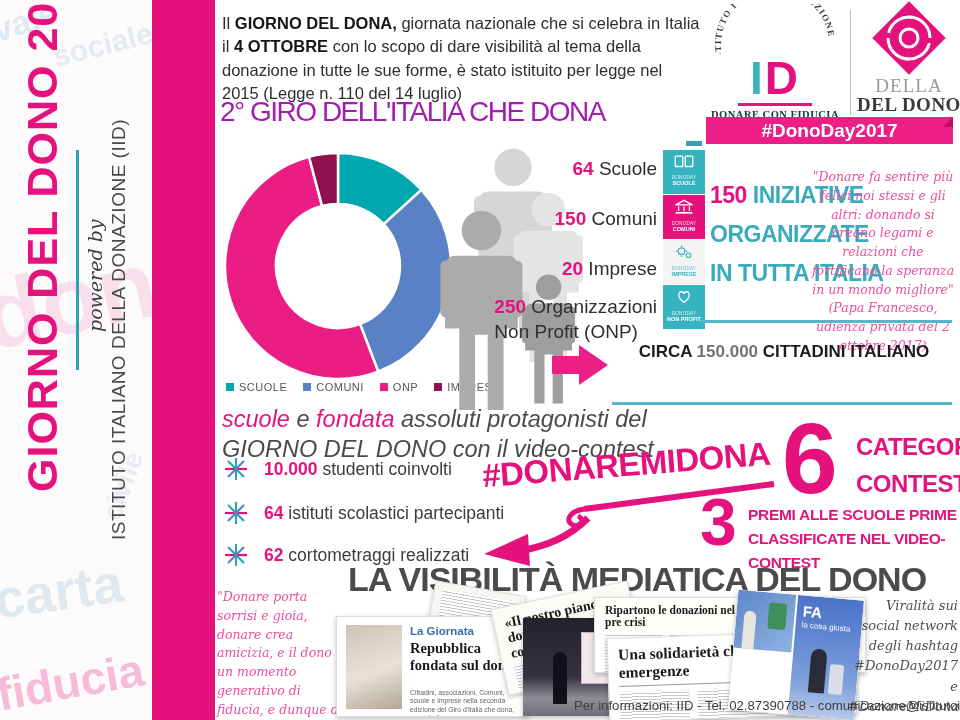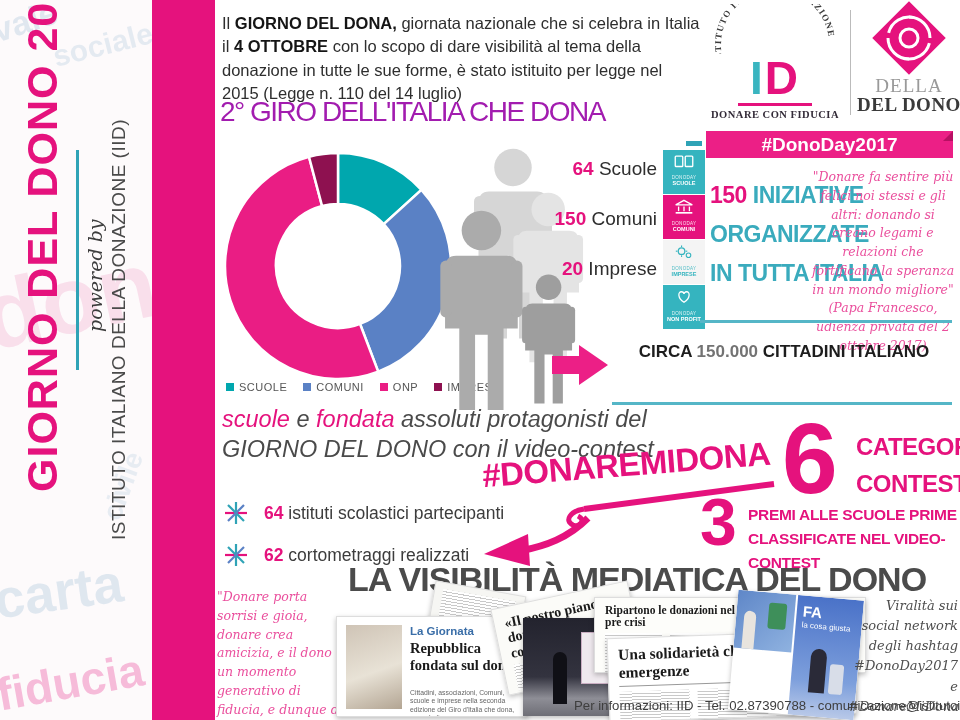--- a/index.html
+++ b/index.html
@@ -123,21 +123,21 @@
           <path d="M26 5 A21 21 0 0 1 47 26" fill="none" stroke="#fff" stroke-width="3"></path>
           <path d="M47 26 A21 21 0 0 1 26 47" fill="none" stroke="#fff" stroke-width="3" transform="rotate(14 26 26)"></path>
           <path d="M26 47 A21 21 0 0 1 5 26" fill="none" stroke="#fff" stroke-width="3"></path>
           <path d="M5 26 A21 21 0 0 1 26 5" fill="none" stroke="#fff" stroke-width="3" transform="rotate(14 26 26)"></path>
         </svg>
       </div>
       <div class="gdd-t1">DELLA</div>
       <div class="gdd-t2">DEL DONO</div>
     </div>
   </div>
-  <div class="abs ribbon" style="left:706px;top:131px;width:247px;height:27px">#DonoDay2017</div>
+  <div class="abs ribbon" style="left:706px;top:117px;width:247px;height:27px">#DonoDay2017</div>
 
   <svg id="donut-svg" class="abs" width="240" height="240" style="left:218px;top:146px">
       <path d="M120 7 A113 113 0 0 1 203.44984962965003 43.80864486840517 L165.78664315963098 78.19589364461169 A62 62 0 0 0 120 58 Z" fill="#00a7ae" stroke="#fff" stroke-width="2.5"></path>
       <path d="M203.44984962965003 43.80864486840517 A113 113 0 0 1 160.17584105609333 225.6167685333893 L142.0433818183875 177.94902344309855 A62 62 0 0 0 165.78664315963098 78.19589364461169 Z" fill="#5a81c5" stroke="#fff" stroke-width="2.5"></path>
       <path d="M160.17584105609333 225.6167685333893 A113 113 0 1 1 90.98967570622125 10.78735840403003 L104.08283091845767 60.078019655308516 A62 62 0 1 0 142.0433818183875 177.94902344309855 Z" fill="#ea1d84" stroke="#fff" stroke-width="2.5"></path>
       <path d="M90.98967570622125 10.78735840403003 A113 113 0 0 1 119.99999999999999 7 L119.99999999999999 58 A62 62 0 0 0 104.08283091845767 60.078019655308516 Z" fill="#8e1150" stroke="#fff" stroke-width="2.5"></path>
     </svg>
   <div class="abs legend" style="left:226px;top:381px">
     <span class="lg-item">
         <span class="lg-sq" style="background: rgb(0, 167, 174);"></span>
@@ -168,20 +168,21 @@
     </defs>
     <use href="#person" transform="translate(36,0) scale(1.5)" fill="#d6d6d6"></use>
     <use href="#person" transform="translate(76,44) scale(1.34)" fill="#e4e4e4"></use>
     <use href="#person" transform="translate(2,62) scale(1.58)" fill="#ababab"></use>
     <use href="#person" transform="translate(86,126) scale(1.02)" fill="#9e9e9e"></use>
   </svg>
 
   <div class="stat" style="top:158px"><b>64</b> <span>Scuole</span></div>
   <div class="stat" style="top:208px"><b>150</b> <span>Comuni</span></div>
   <div class="stat" style="top:258px"><b>20</b> <span>Imprese</span></div>
+  <div class="stat" style="top:294px;line-height:25px"><b>250</b> <span>Organizzazioni</span><br><span>Non Profit (ONP)</span></div>
 
   <div class="badges">
     <div class="badge teal">
       <svg width="20" height="15" viewBox="0 0 24 16">
           <rect x="1.5" y="1.5" width="9" height="12.5" rx="1" fill="none" stroke="#fff" stroke-width="1.6"></rect>
           <rect x="13.5" y="1.5" width="9" height="12.5" rx="1" fill="none" stroke="#fff" stroke-width="1.6"></rect>
         </svg>
       <span class="b1">DONODAY</span><span class="b2">SCUOLE</span>
     </div>
     <div class="badge pinkbg">
@@ -227,20 +228,31 @@
   <svg class="abs" width="58" height="46" viewBox="0 0 58 46" style="left:552px;top:342px">
       <path d="M0 14 H27 V3 L56 23 L27 43 V32 H0 Z" fill="#ec1f86"></path>
     </svg>
 
   <div class="abs reach" style="left:614px;top:340px"><span>CIRCA </span><b>150.000</b><span> CITTADINI ITALIANO</span><br></div>
 
   <div class="abs tealline" style="left:612px;top:402px;width:340px"></div>
 
   <div class="abs c-intro" style="left:222px;top:404px"><span class="pk">scuole</span><span> e </span><span class="pk">fondata</span><span> assoluti protagonisti del</span><br><span>GIORNO DEL DONO con il video-contest</span></div>
 
+  <div class="bullet" style="left:222px;top:455px">
+    <svg width="28" height="28" viewBox="0 0 28 28">
+        <g stroke-width="2.2">
+          <line x1="3" y1="14" x2="25" y2="14" stroke="#e5127d"></line>
+          <line x1="14" y1="3" x2="14" y2="25" stroke="#2fa3b6"></line>
+          <line x1="6" y1="6" x2="22" y2="22" stroke="#2fa3b6"></line>
+          <line x1="22" y1="6" x2="6" y2="22" stroke="#5a81c5"></line>
+        </g>
+      </svg>
+    <span class="tx"><b>10.000</b><span> studenti coinvolti</span></span>
+  </div>
   <div class="bullet" style="left:222px;top:499px">
     <svg width="28" height="28" viewBox="0 0 28 28">
         <g stroke-width="2.2">
           <line x1="3" y1="14" x2="25" y2="14" stroke="#e5127d"></line>
           <line x1="14" y1="3" x2="14" y2="25" stroke="#2fa3b6"></line>
           <line x1="6" y1="6" x2="22" y2="22" stroke="#2fa3b6"></line>
           <line x1="22" y1="6" x2="6" y2="22" stroke="#5a81c5"></line>
         </g>
       </svg>
     <span class="tx"><b>64</b><span> istituti scolastici partecipanti</span></span>

